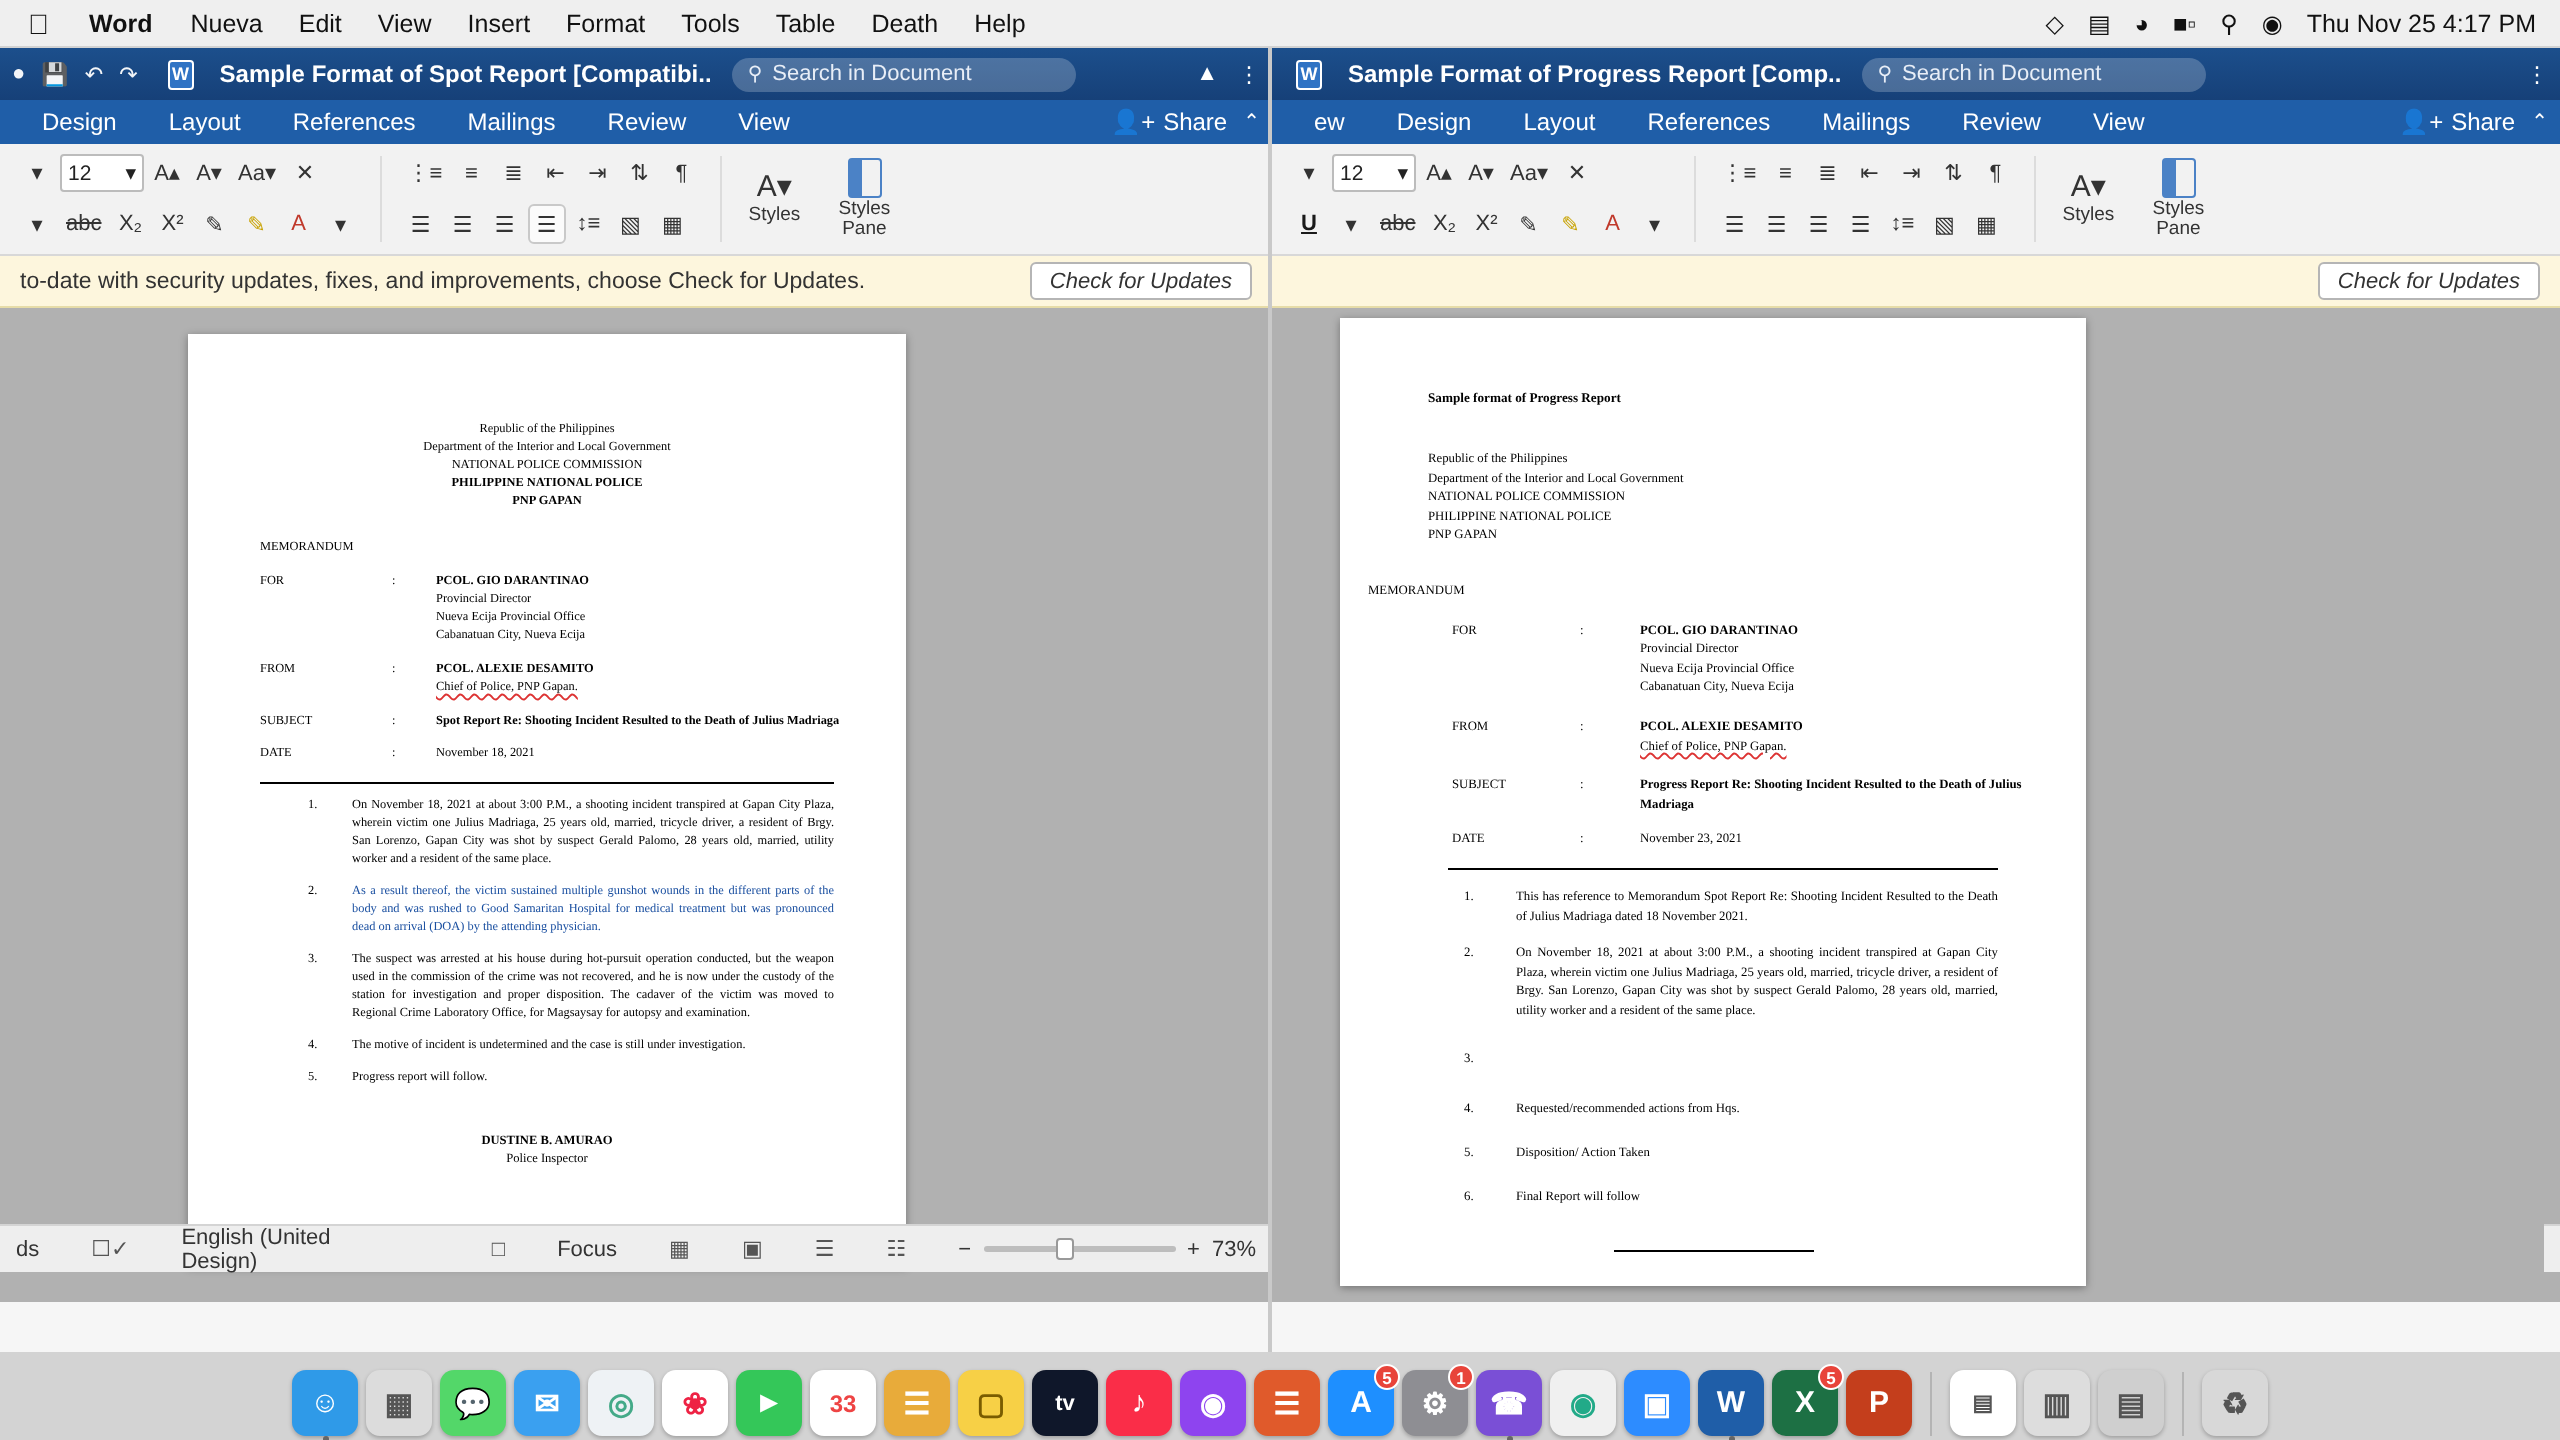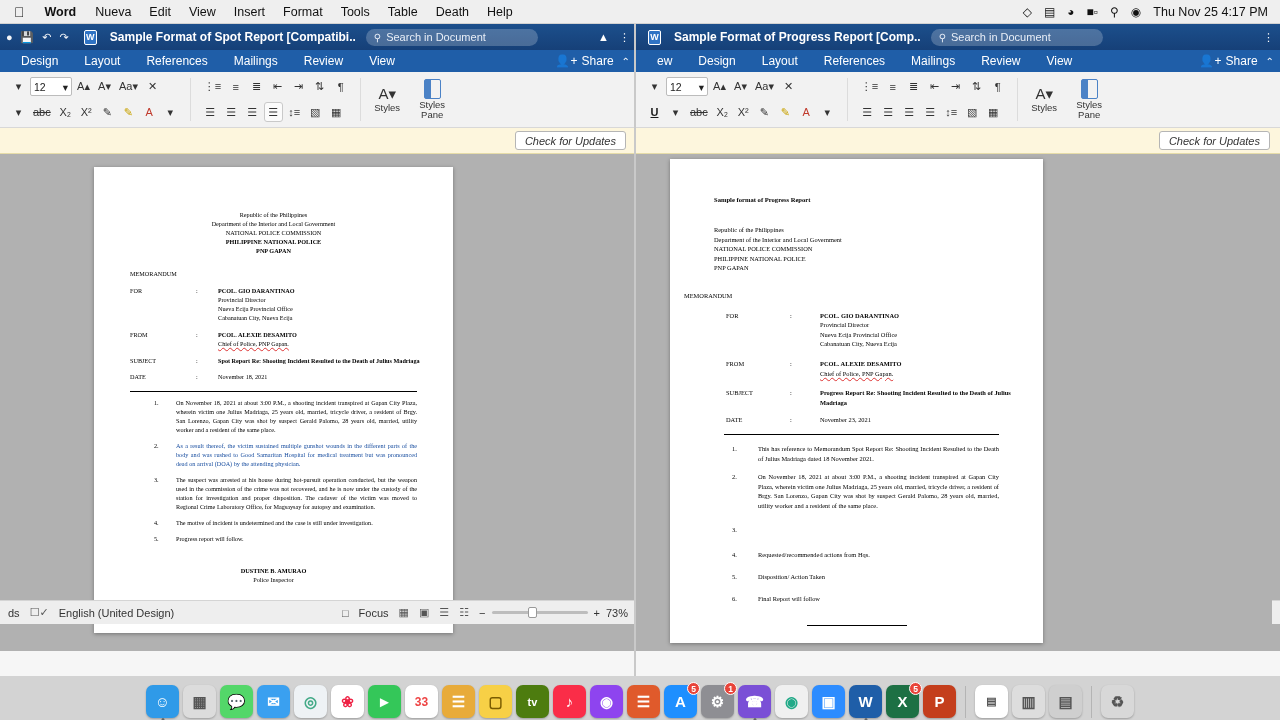--- a/index.html
+++ b/index.html
@@ -146,23 +146,23 @@
   .r-fld .c { width: 30px; }
   .r-fld .v { width: 200px; }
   .r-rule { margin: 9px 44px 0 54px; border-top: 1px solid #000; }
   .r-num { display: flex; margin: 9px 44px 0 62px; font-size: 6.4px; }
   .r-num .n { width: 26px; flex: none; }
   .r-num .t { flex: 1; text-align: justify; }
   .r-foot-rule { margin: 22px auto 0 auto; width: 100px; border-top: 1px solid #000; }
 
   
   .status {
-    position: absolute; bottom: 52px; height: 24px; background: #eeeeee;
+    position: absolute; bottom: 40px; height: 24px; background: #eeeeee;
     border-top: 1px solid #d4d4d4; display: flex; align-items: center;
-    font-size: 11px; color: #333; padding: 0 8px; gap: 10px;
+    font-size: 11px; color: #333; padding: 0 8px; gap: 26px;
   }
   .status.left { left: 0; width: 636px; }
   .status.right { left: 636px; width: 644px; }
   .status .ic { font-size: 11px; color: #555; }
   .status .spacer { flex: 1; }
   .zoomwrap { display: flex; align-items: center; gap: 6px; }
   .slider { width: 96px; height: 3px; background: #bdbdbd; border-radius: 2px; position: relative; }
   .knob { position: absolute; top: -4px; width: 9px; height: 11px; background: #fff; border: 1px solid #999; border-radius: 2px; }
   .vsplit { position: absolute; top: 24px; left: 634px; width: 4px; height: 652px; background: #c9c9c9; }
 
@@ -304,20 +304,21 @@
         <span class="glyph">A▾</span>
         <span>Styles</span>
       </div>
       <div class="rb-big" style="width:44px">
         <span class="styles-pane-ic"></span>
         <span style="text-align:center;line-height:1.05">Styles Pane</span>
       </div>
     </div>
 
     <div class="banner">
+      <span>to-date with security updates, fixes, and improvements, choose Check for Updates.</span>
       <span class="btn">Check for Updates</span>
     </div>
 
     <div class="canvas left">
       <div class="page l doc l-doc">
         <div class="hdr-block center">
           <div>Republic of the Philippines</div>
           <div>Department of the Interior and Local Government</div>
           <div>NATIONAL POLICE COMMISSION</div>
           <div class="b">PHILIPPINE NATIONAL POLICE</div>
@@ -592,21 +593,21 @@
     <div class="dapp" style="background:#2f9ae8">☺<span class="dot"></span></div>
     <div class="dapp" style="background:#dcdcdc;color:#555">▦</div>
     <div class="dapp" style="background:#53d769">💬</div>
     <div class="dapp" style="background:#3aa0f0">✉</div>
     <div class="dapp" style="background:#eef2f5;color:#4a8">◎</div>
     <div class="dapp" style="background:#fff;color:#e24">❀</div>
     <div class="dapp" style="background:#34c759">►</div>
     <div class="dapp" style="background:#fff;color:#e44;font-size:12px;flex-direction:column">33</div>
     <div class="dapp" style="background:#e8ab3a">☰</div>
     <div class="dapp" style="background:#f7d046;color:#7a5c00">▢</div>
-    <div class="dapp" style="background:#4d7c0f;font-size:11px">tv</div>
+    <div class="dapp" style="background:#0f172a;font-size:11px">tv</div>
     <div class="dapp" style="background:#fa2d48">♪</div>
     <div class="dapp" style="background:#8e44ef">◉</div>
     <div class="dapp" style="background:#e05a2b">☰</div>
     <div class="dapp" style="background:#1e8fff">A<span class="badge">5</span></div>
     <div class="dapp" style="background:#8e8e93">⚙<span class="badge">1</span></div>
     <div class="dapp" style="background:#7a4fd6">☎<span class="dot"></span></div>
     <div class="dapp" style="background:#f0f0f0;color:#2a8">◉</div>
     <div class="dapp" style="background:#2d8cff">▣</div>
     <div class="dapp" style="background:#1f5ea8">W<span class="dot"></span></div>
     <div class="dapp" style="background:#1d7044">X<span class="badge">5</span></div>

